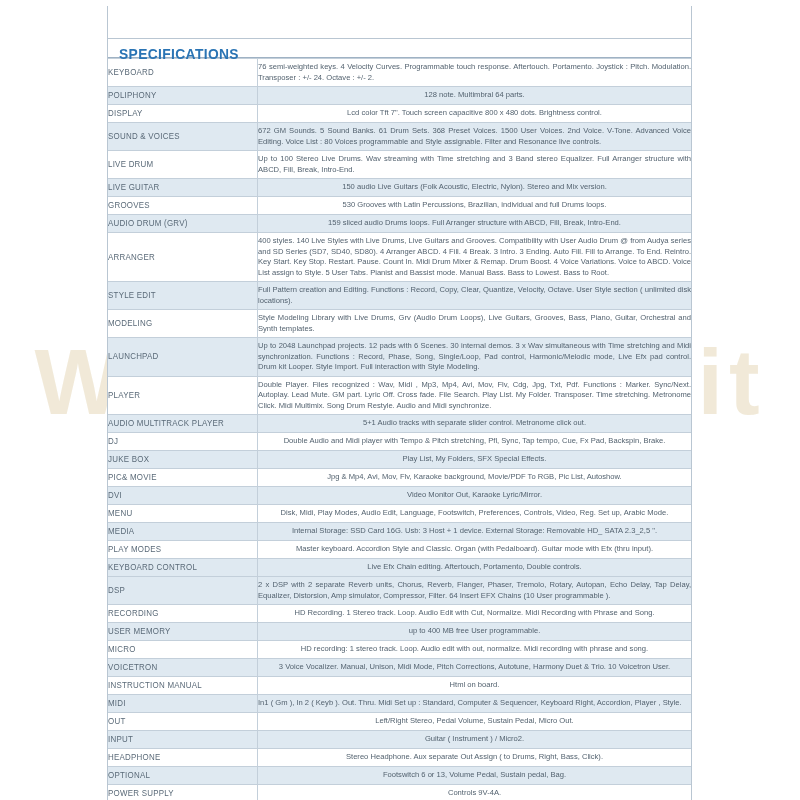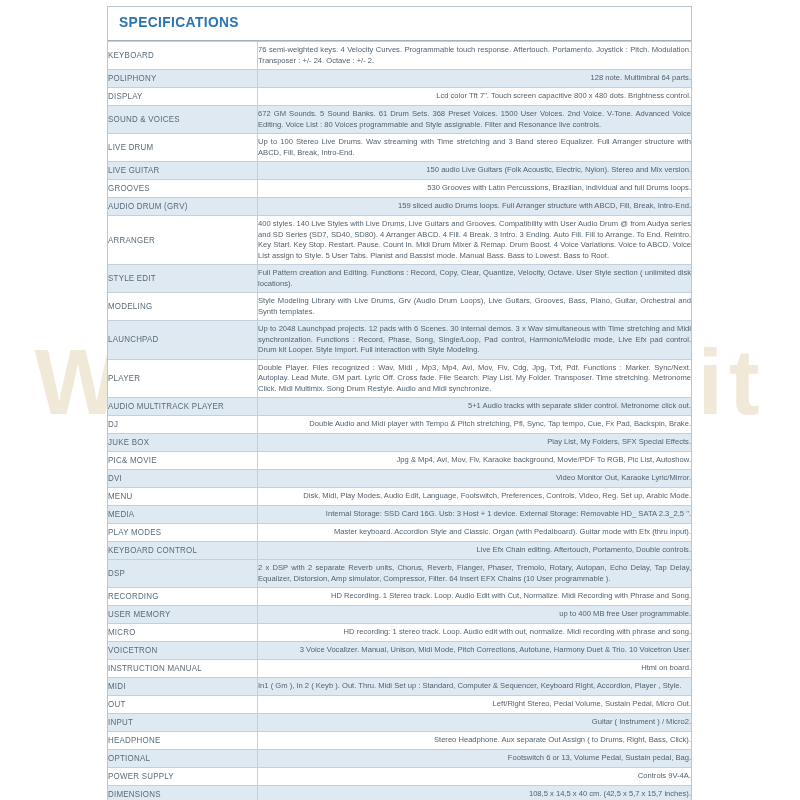--- a/index.html
+++ b/index.html
@@ -58,22 +58,23 @@
     border-top: none;
     box-sizing: border-box;
     z-index: 1;
   }
 
   .spec-title-bar {
     background: #ffffff;
     border-top: 1px solid #b9c6d2;
     border-bottom: 1px solid #9fb2c4;
     padding: 6px 0 11px 11px;
-    height: 35px;
+    height: 20px;
     box-sizing: border-box;
+    margin-top: 32px;
   }
   .spec-title {
     font-family: "Liberation Sans", sans-serif;
     font-size: 15px;
     font-weight: 700;
     letter-spacing: 0.4px;
     color: #2a74b4;
     line-height: 16px;
     transform: scaleX(0.92);
     transform-origin: left center;
@@ -112,21 +113,21 @@
   td.spec-value {
     padding-left: 9px;
     padding-right: 8px;
     font-size: 7.6px;
     color: #53626f;
     line-height: 10.5px;
     text-align: justify;
     text-justify: inter-word;
   }
   td.spec-value.nojust {
-    text-align: right;
+    text-align: center;
   }
 </style>
 </head>
 <body>
 
 <div id="page">
 
   <div id="watermark">
     <span>WWW.</span><span>MOVIE.it</span>
     <span class="wm-sub">s t r u m e n t i   m u s i c a l i</span>

